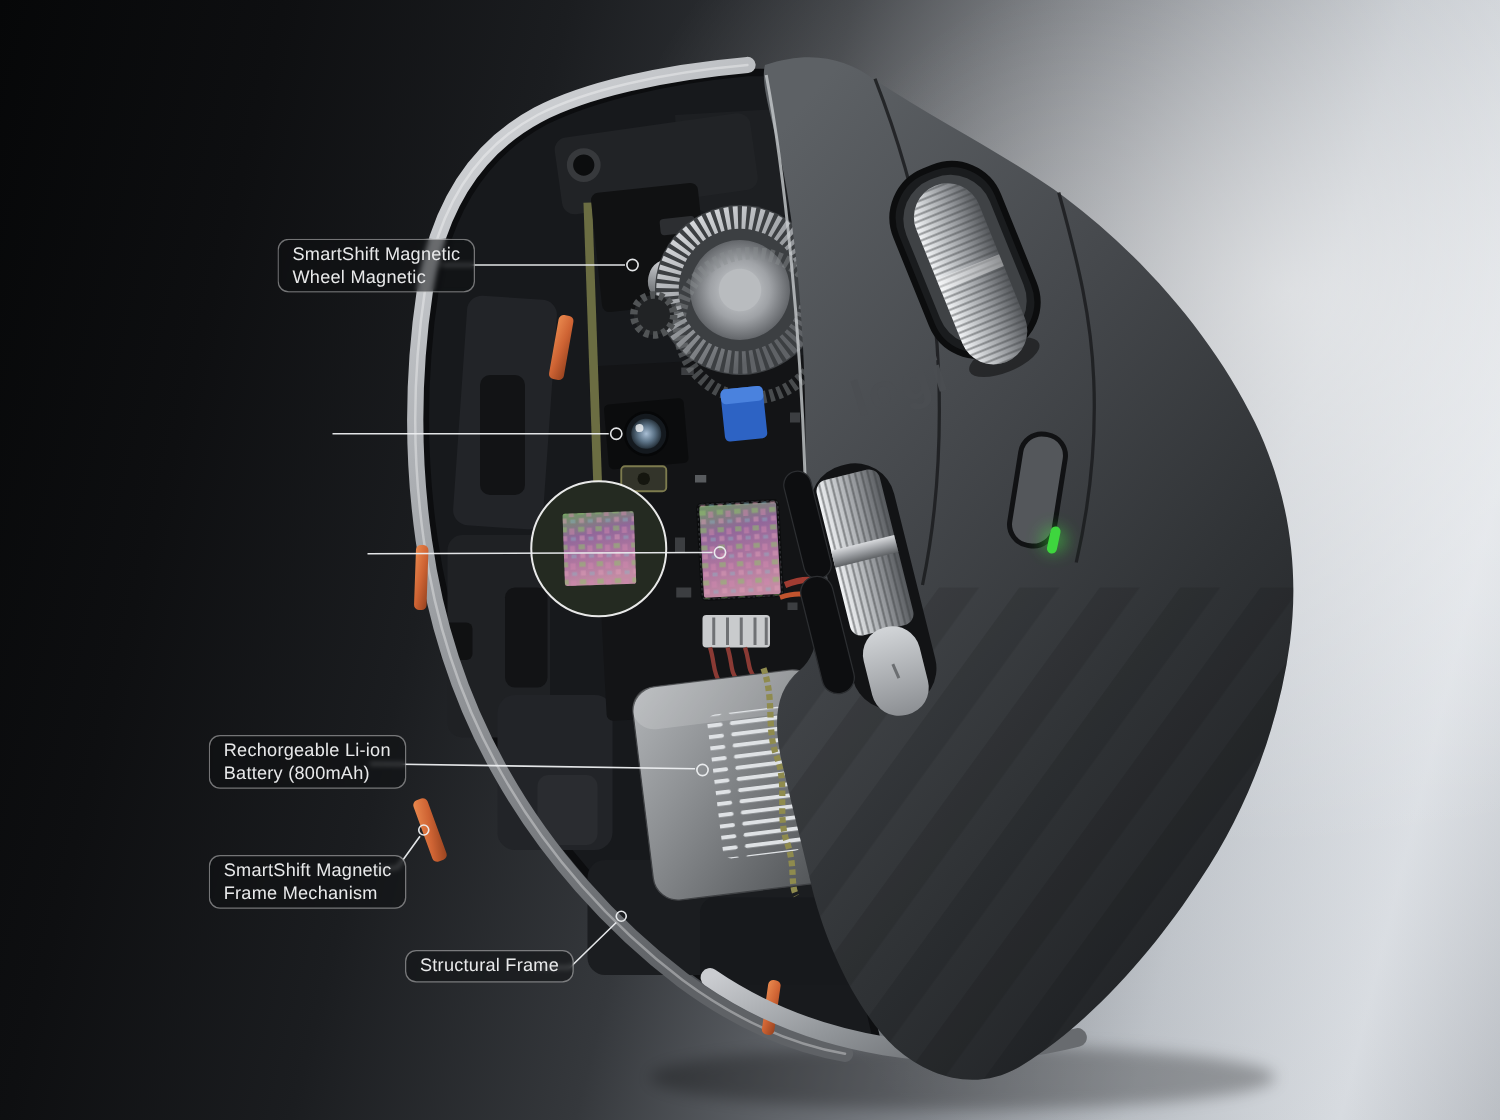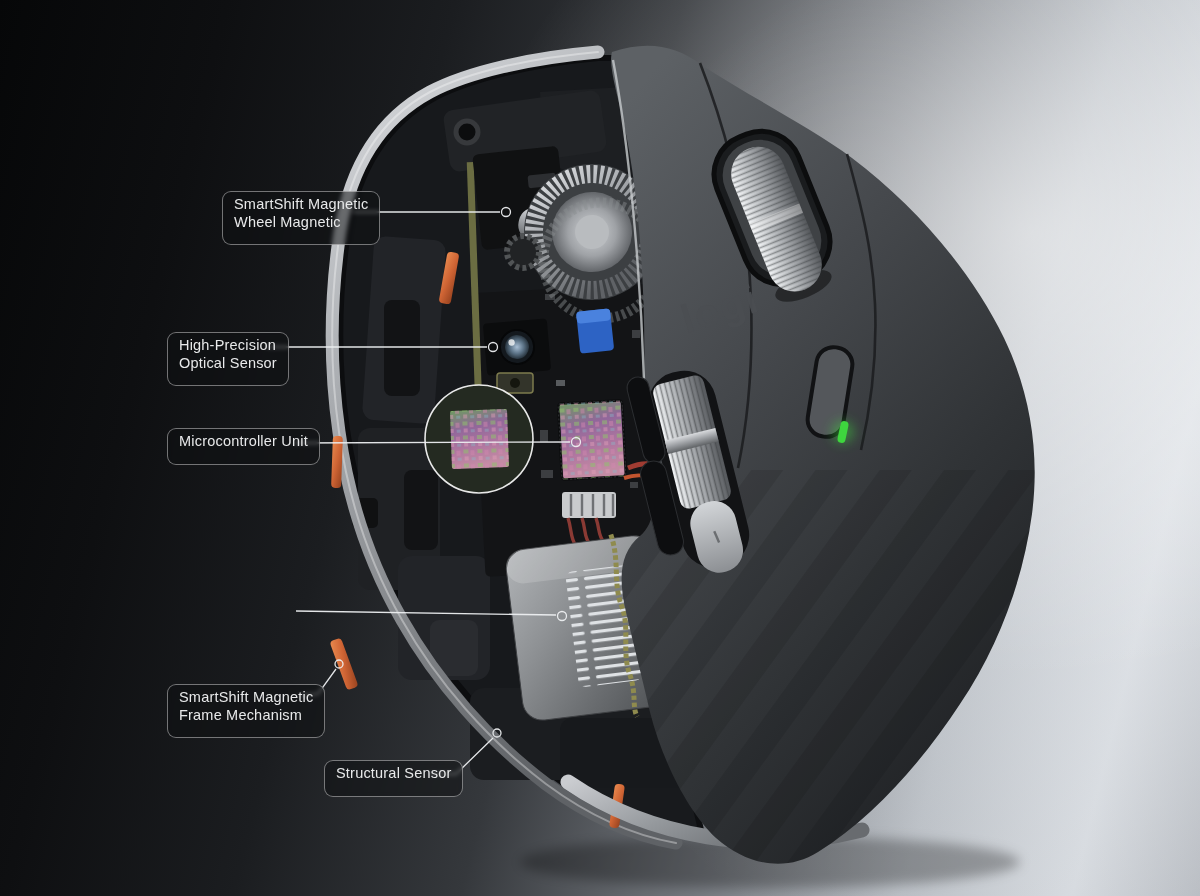--- a/index.html
+++ b/index.html
@@ -11,21 +11,21 @@
       radial-gradient(ellipse 1150px 920px at 106% 52%, rgba(236,239,243,.50), rgba(236,239,243,0) 66%),
       linear-gradient(104deg,#060708 0%,#0e0f11 16%,#1b1d20 32%,#35383c 48%,#777b81 65%,#b6bbc1 79%,#d4d8dd 91%,#b2b6bc 100%);
   }
   svg{position:absolute;left:0;top:0;}
   .callout{
     position:absolute;
     color:#e8e9ea;
     background:rgba(14,16,18,.52);
     border:1px solid rgba(255,255,255,.42);
     border-radius:9px;
-    padding:4px 11px 13px 11px;
+    padding:4px 11px 2px 11px;
     font-size:14.5px;line-height:17.5px;font-weight:500;letter-spacing:.2px;
     white-space:nowrap;
     backdrop-filter:blur(2px);
   }
   .callout span{display:block;}
   .callout span:empty{display:none;}
 </style>
 </head>
 <body>
 <div class="stage">
@@ -304,30 +304,26 @@
       <polyline points="429,774 456,774 493,738"></polyline>
           <circle cx="497" cy="733" r="4"></circle>
     </g>
   </g>
 </svg>
 
 <div class="callout" style="left:222px;top:191px">
   <span>SmartShift Magnetic</span>
   <span>Wheel Magnetic</span>
 </div>
-<div class="callout" style="left:167px;top:332px">
-  <span>High-Precision</span>
-  <span>Optical Sensor</span>
-</div>
-<div class="callout" style="left:167px;top:428px">
-  <span>Microcontroller Unit</span>
-
+<div class="callout" style="left:167px;top:588px">
+  <span>Rechorgeable Li-ion</span>
+  <span>Battery (800mAh)</span>
 </div>
 <div class="callout" style="left:167px;top:684px">
   <span>SmartShift Magnetic</span>
   <span>Frame Mechanism</span>
 </div>
 <div class="callout" style="left:324px;top:760px">
-  <span>Structural Sensor</span>
+  <span>Structural Frame</span>
 
 </div>
 
 </div>
 
 </body></html>

